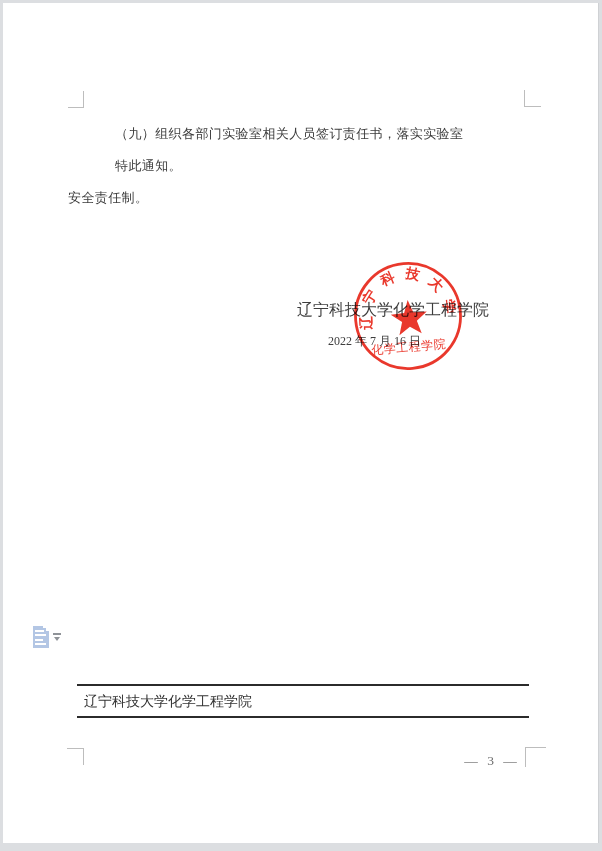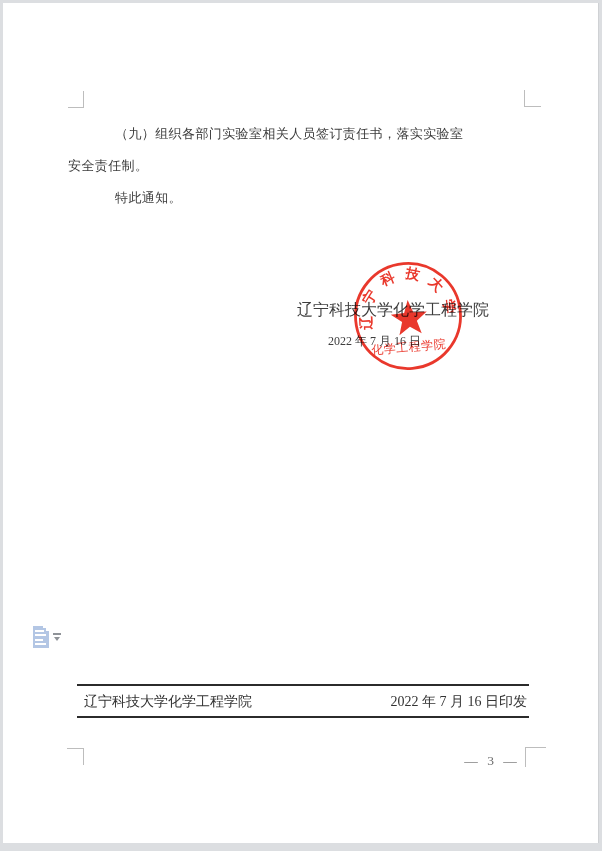--- a/index.html
+++ b/index.html
@@ -69,22 +69,22 @@
 
   <div class="page"></div>
 
   <div class="crop crop-tl"></div>
   <div class="crop crop-tr"></div>
   <div class="crop crop-bl"></div>
   <div class="crop crop-br"></div>
 
   <div class="body-text">
     <div class="body-line indent">（九）组织各部门实验室相关人员签订责任书，落实实验室</div>
+    <div class="body-line indent">特此通知。</div>
     <div class="body-line">安全责任制。</div>
-    <div class="body-line indent">特此通知。</div>
   </div>
 
   <div class="sig-org">辽宁科技大学化学工程学院</div>
   <div class="sig-date">2022 年 7 月 16 日</div>
 
   <svg class="seal" viewBox="0 0 120 120">
     <g transform="rotate(-5 60 60)">
       <circle cx="60" cy="60" r="52.5" fill="none" stroke-width="2.8" stroke="#e8291c"></circle>
       <path id="sealArcPath" d="M 23.07 66.51 A 37.5 37.5 0 1 1 96.93 66.51" fill="none"></path>
       <text font-size="14" font-weight="bold" letter-spacing="9" text-anchor="middle" fill="#e8291c">
@@ -106,19 +106,18 @@
     </div>
     <div class="paste-arrow">
       <div class="bar"></div>
         <div class="tri"></div>
     </div>
   </div>
 
   <div class="footer-rule top"></div>
   <div class="footer-row">
     <span>辽宁科技大学化学工程学院</span>
-    <span>2022 年 7 月 16 日印发</span>
   </div>
   <div class="footer-rule bottom"></div>
 
   <div class="page-number">— 3 —</div>
 
 </div>
 
 </body></html>

